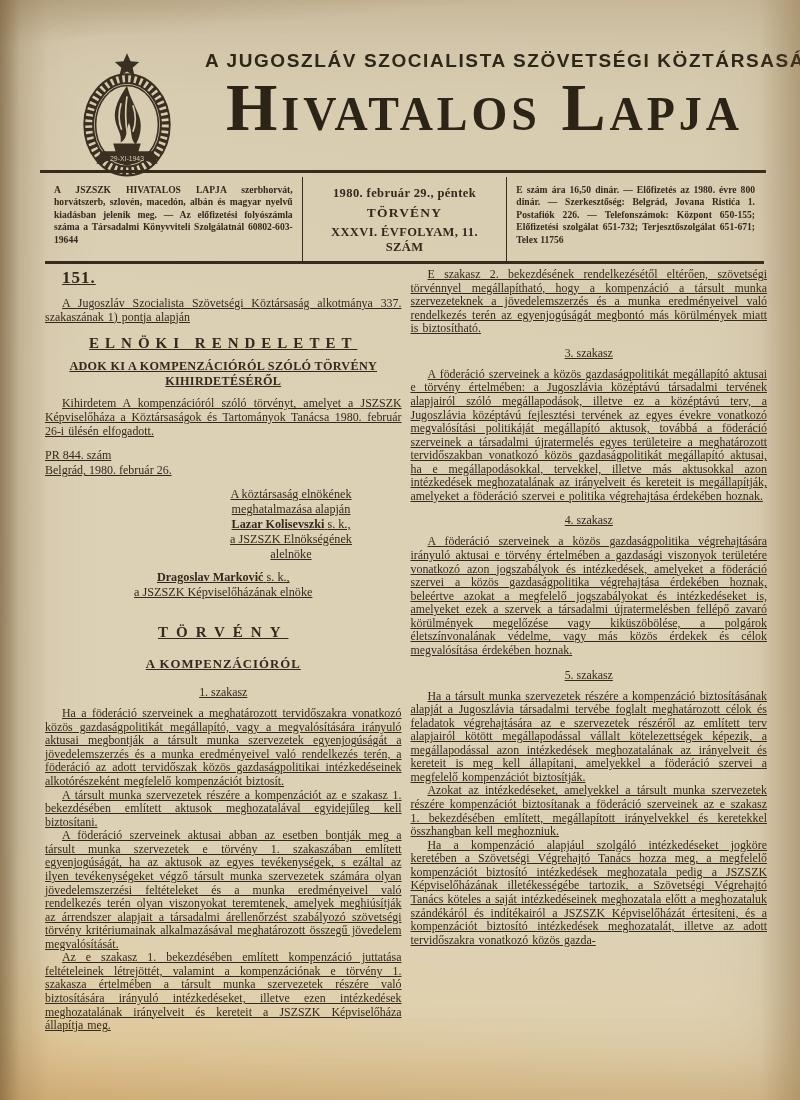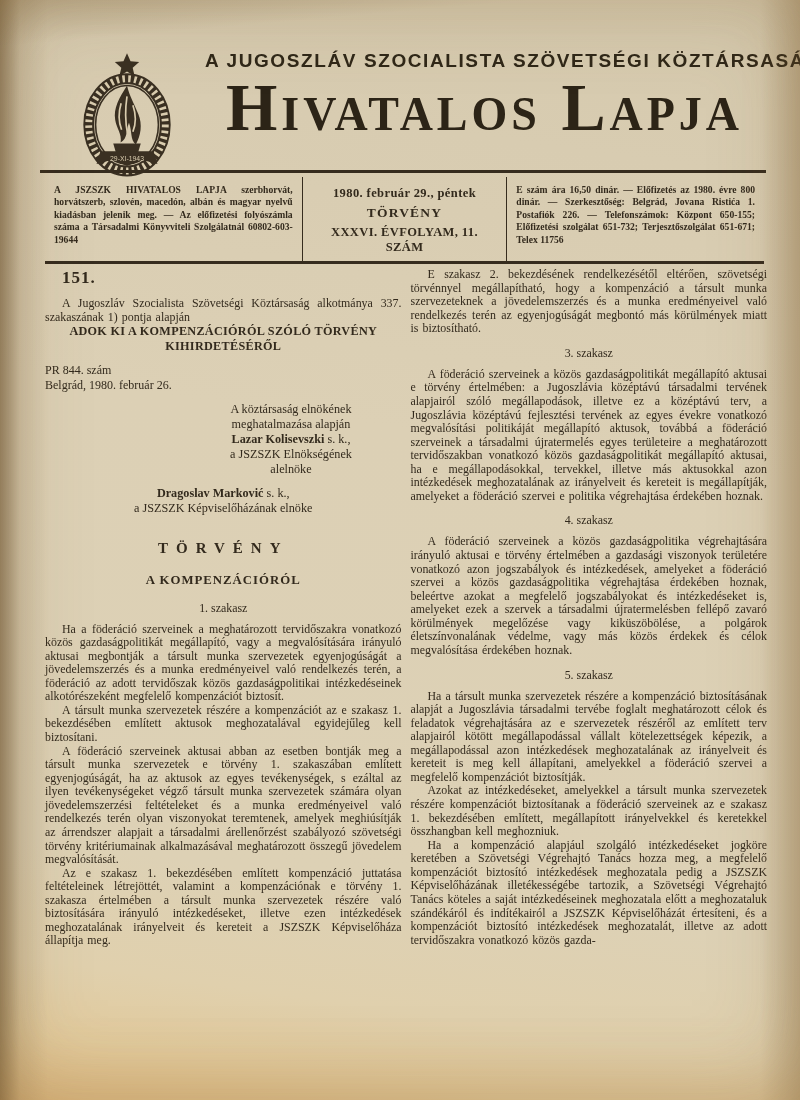--- a/index.html
+++ b/index.html
@@ -36,21 +36,21 @@
   }
   .infobar .cell{padding:7px 9px 4px;}
   .cell-left{width:36%;font-size:9.6px;line-height:1.3;text-align:justify;}
   .cell-mid{width:28%;border-left:1.5px solid #362c1e;border-right:1.5px solid #362c1e;
     display:flex;flex-direction:column;justify-content:space-around;text-align:center;}
   .cell-mid .date-line{font-size:12.5px;letter-spacing:.4px;}
   .cell-mid .city-line{font-size:13.5px;letter-spacing:1.2px;}
   .cell-mid .issue-line{font-size:12.5px;letter-spacing:.4px;}
   .cell-right{width:36%;font-size:9.6px;line-height:1.3;text-align:justify;}
   
-  .body-area{position:absolute;top:268px;left:45px;right:33px;display:flex;gap:9px;}
+  .body-area{position:absolute;top:268px;left:45px;right:33px;display:flex;gap:9px;text-decoration:underline;}
   .col{width:50%;}
   p.bp{font-size:11.9px;line-height:1.14;text-align:justify;margin:0;
        text-indent:17px;word-spacing:1.1px;}
   .item-number{font-size:17px;font-weight:bold;margin:0 0 9px 17px;letter-spacing:1px;}
   .h-decree{font-size:15px;font-weight:bold;text-align:center;letter-spacing:6px;
             margin:11px 0 7px;white-space:nowrap;}
   .h-decree-sub{font-size:12.2px;font-weight:bold;text-align:center;line-height:1.2;
             margin:0 0 9px;letter-spacing:.3px;}
   .ref-block{margin:10px 0 2px;font-size:12px;line-height:1.25;}
   .sig-right{width:62%;margin:9px 0 2px auto;text-align:center;font-size:12.2px;line-height:1.22;}
@@ -93,21 +93,23 @@
       <div class="issue-line">XXXVI. ÉVFOLYAM, 11. SZÁM</div>
     </div>
     <div class="cell cell-right">E szám ára 16,50 dinár. — Előfizetés az 1980. évre 800 dinár. — Szerkesztőség: Belgrád, Jovana Ristića 1. Postafiók 226. — Telefonszámok: Központ 650-155; Előfizetési szolgálat 651-732; Terjesztőszolgálat 651-671; Telex 11756</div>
   </div>
 
   <div class="body-area">
 
     <div class="col">
       <div class="item-number">151.</div>
       <p class="bp">A Jugoszláv Szocialista Szövetségi Köztársaság alkotmánya 337. szakaszának 1) pontja alapján</p>
+      <div class="h-decree">ELNÖKI RENDELETET</div>
       <div class="h-decree-sub">ADOK KI A KOMPENZÁCIÓRÓL SZÓLÓ TÖRVÉNY KIHIRDETÉSÉRŐL</div>
+      <p class="bp">Kihirdetem A kompenzációról szóló törvényt, amelyet a JSZSZK Képviselőháza a Köztársaságok és Tartományok Tanácsa 1980. február 26-i ülésén elfogadott.</p>
       <div class="ref-block">
         <div>PR 844. szám</div>
         <div>Belgrád, 1980. február 26.</div>
       </div>
       <div class="sig-right">
         <span>A köztársaság elnökének</span><br>
         <span>meghatalmazása alapján</span><br>
         <span class="sig-name">Lazar Kolisevszki</span>
         <span>s. k.,</span><br>
         <span>a JSZSZK Elnökségének</span><br>

